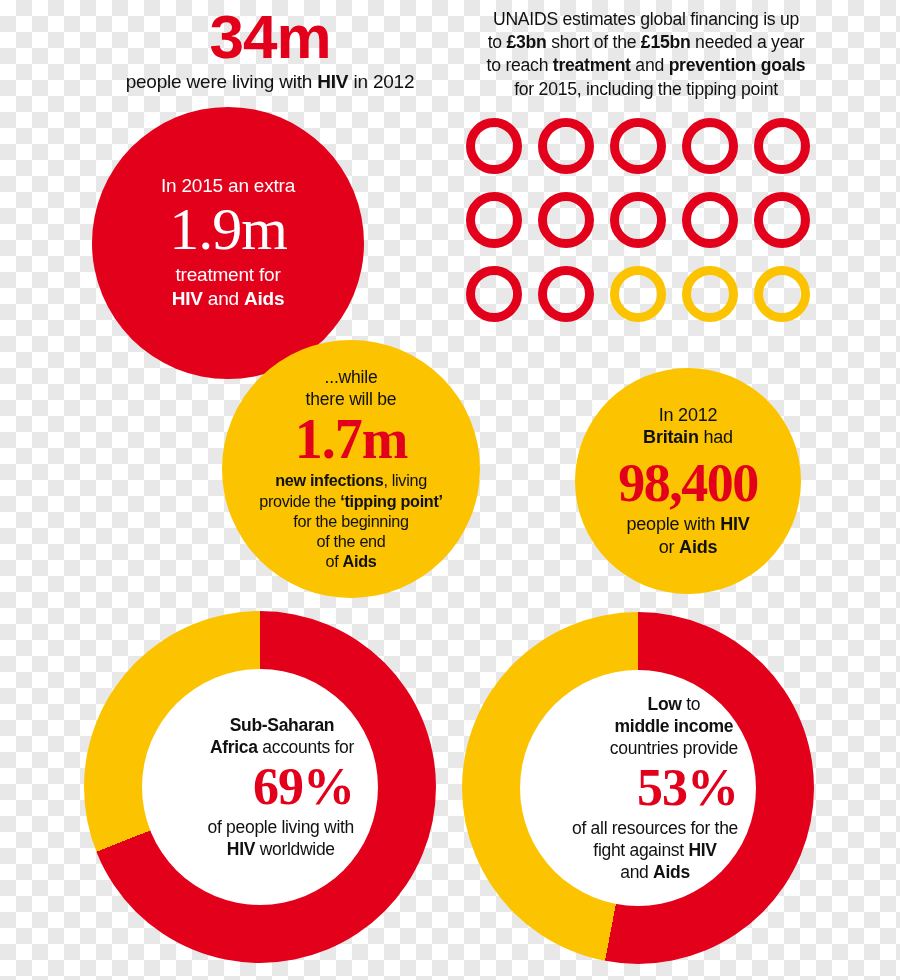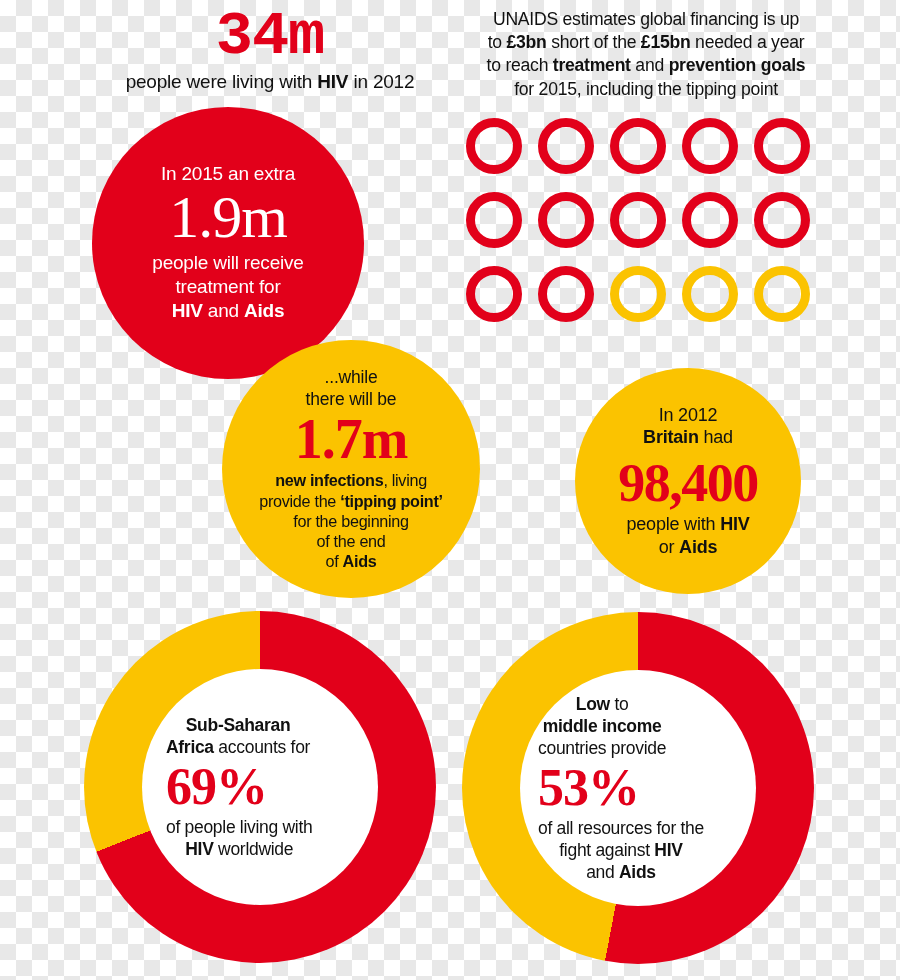--- a/index.html
+++ b/index.html
@@ -27,21 +27,21 @@
 
   
   #headline-block {
     position: absolute;
     left: 60px;
     top: 8px;
     width: 420px;
     text-align: center;
   }
   #headline-number {
-    font-family: Liberation Mono, monospace;
+    font-family: Liberation Sans, sans-serif;
     font-weight: bold;
     font-size: 62px;
     line-height: 0.95;
     color: #E2001A;
     letter-spacing: -1px;
   }
   #headline-caption {
     font-size: 19px;
     color: #111111;
     margin-top: 4px;
@@ -165,21 +165,21 @@
   .donut {
     position: absolute;
     border-radius: 50%;
   }
   .donut .hole {
     position: absolute;
     border-radius: 50%;
     background: #ffffff;
     display: flex;
     flex-direction: column;
-    align-items: flex-start;
+    align-items: flex-end;
     justify-content: center;
     text-align: center;
     box-sizing: border-box;
   }
   .donut .lead { font-size: 17.5px; line-height: 1.26; color: #111111; letter-spacing: -0.3px; }
   .donut .lead b { font-weight: bold; }
   .donut .big {
     font-family: "Liberation Serif", serif;
     font-weight: bold;
     font-size: 52px;
@@ -245,21 +245,20 @@
       <div class="ring red"></div>
       <div class="ring yellow"></div>
       <div class="ring yellow"></div>
       <div class="ring yellow"></div>
     </div>
 
   <div id="bubble-1-9m" class="bubble">
     <div class="lead">In 2015 an extra</div>
     <div class="big">1.9m</div>
     <div class="tail">
-      <div>people will receive</div>
       <div>treatment for</div>
       <div><b>HIV</b><span> and </span><b>Aids</b></div>
     </div>
   </div>
 
   <div id="bubble-1-7m" class="bubble">
     <div class="lead">
       <div>...while</div>
       <div>there will be</div>
     </div>

